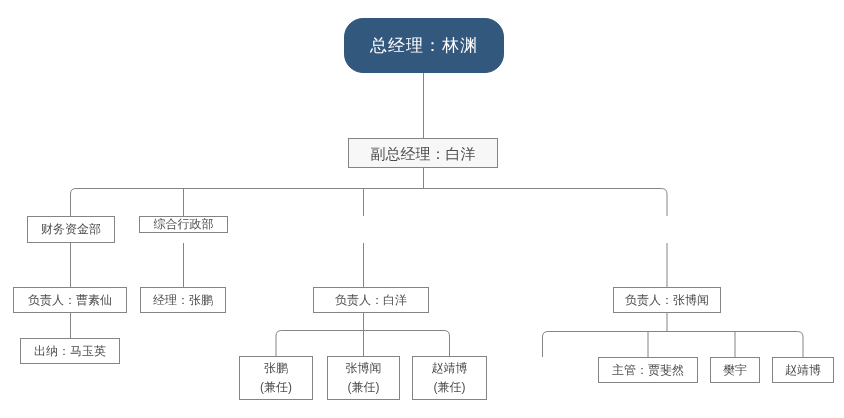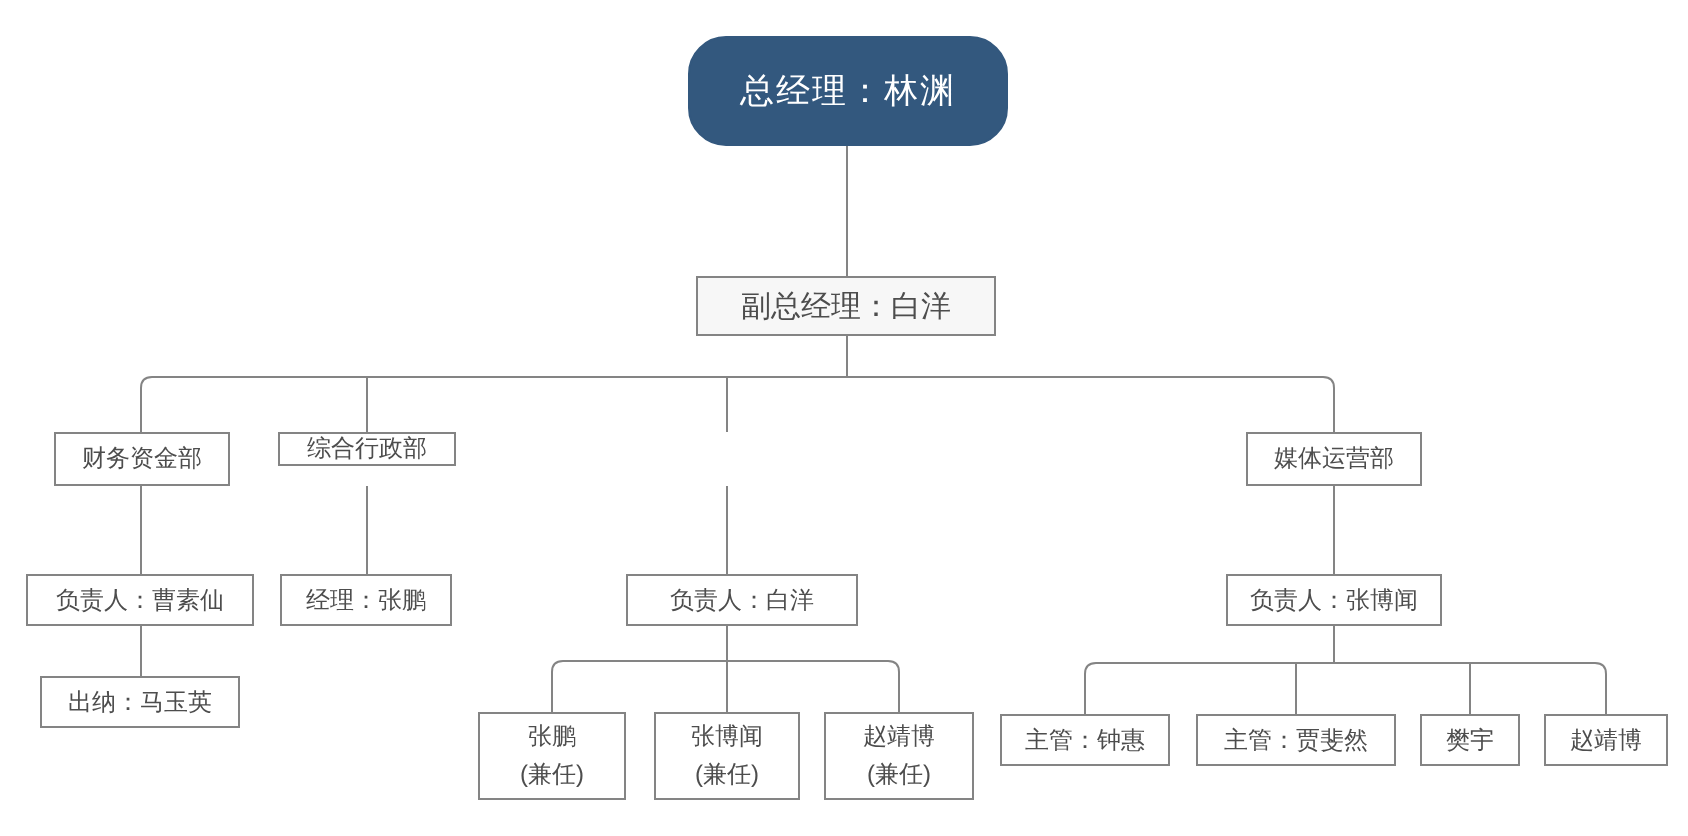--- a/index.html
+++ b/index.html
@@ -90,23 +90,20 @@
   <div class="node deputy" style="left:348px;top:138px;width:150px;height:30px">
     <span class="lbl">副总经理：白洋</span>
   </div>
 
   <div class="node" style="left:27px;top:216px;width:88px;height:27px">
     <span class="lbl">财务资金部</span>
   </div>
   <div class="node" style="left:139px;top:216px;width:89px;height:17px">
     <span class="lbl">综合行政部</span>
   </div>
-  <div class="node" style="left:623px;top:216px;width:88px;height:27px">
-    <span class="lbl">媒体运营部</span>
-  </div>
 
   <div class="node" style="left:13px;top:287px;width:114px;height:26px">
     <span class="lbl">负责人：曹素仙</span>
   </div>
   <div class="node" style="left:140px;top:287px;width:86px;height:26px">
     <span class="lbl">经理：张鹏</span>
   </div>
   <div class="node" style="left:313px;top:287px;width:116px;height:26px">
     <span class="lbl">负责人：白洋</span>
   </div>
@@ -124,23 +121,20 @@
   </div>
   <div class="node" style="left:327px;top:356px;width:73px;height:44px">
     <span class="lbl">张博闻</span>
     <span class="lbl">(兼任)</span>
   </div>
   <div class="node" style="left:412px;top:356px;width:75px;height:44px">
     <span class="lbl">赵靖博</span>
     <span class="lbl">(兼任)</span>
   </div>
 
-  <div class="node" style="left:500px;top:357px;width:85px;height:26px">
-    <span class="lbl">主管：钟惠</span>
-  </div>
   <div class="node" style="left:598px;top:357px;width:100px;height:26px">
     <span class="lbl">主管：贾斐然</span>
   </div>
   <div class="node" style="left:710px;top:357px;width:50px;height:26px">
     <span class="lbl">樊宇</span>
   </div>
   <div class="node" style="left:772px;top:357px;width:62px;height:26px">
     <span class="lbl">赵靖博</span>
   </div>
 

